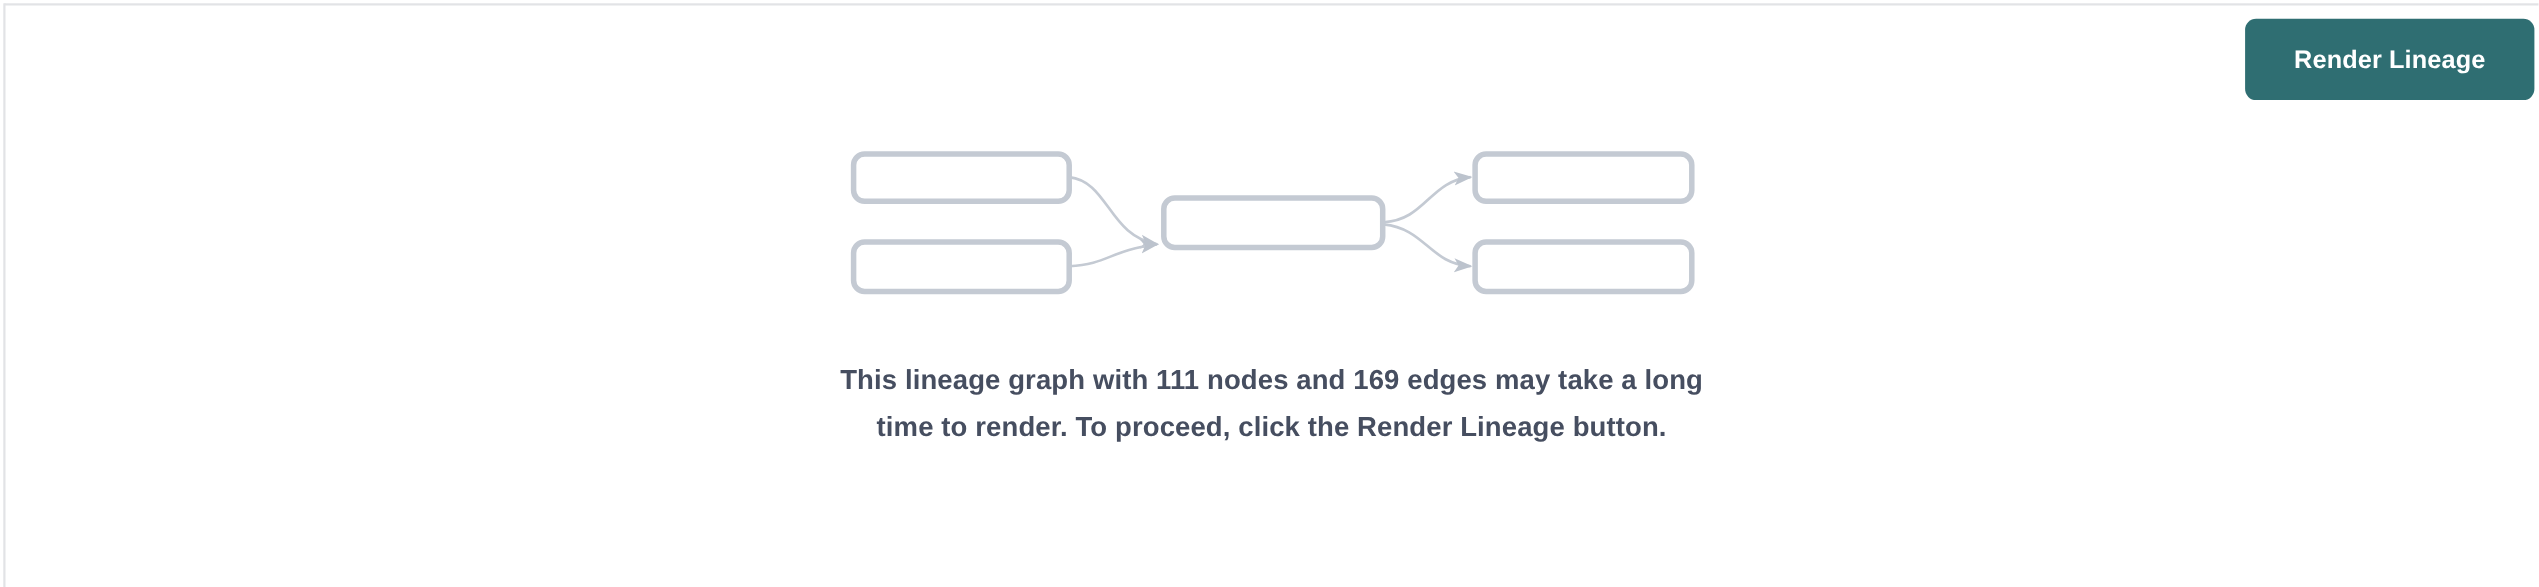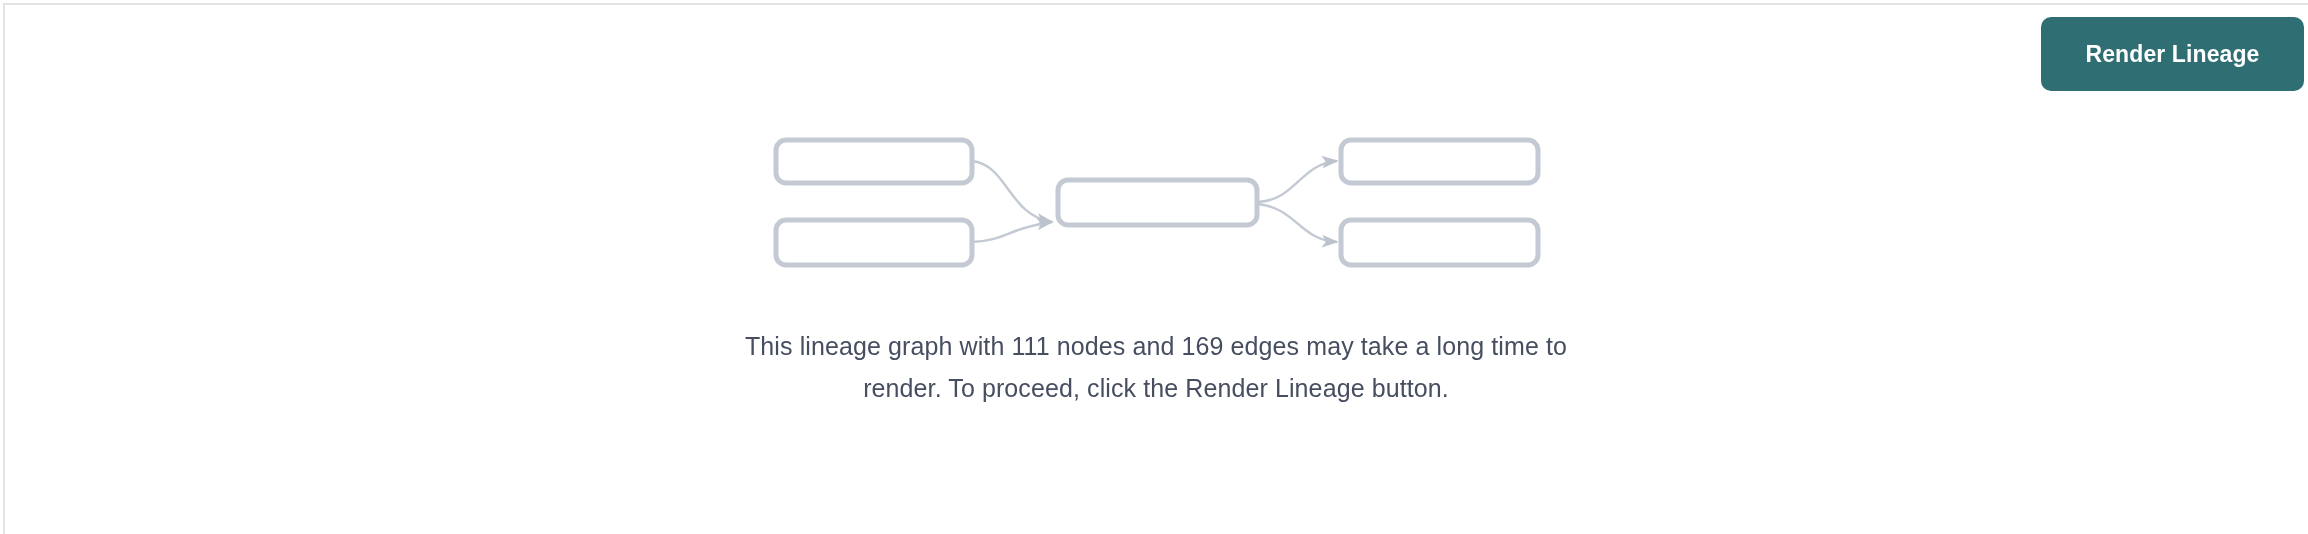--- a/index.html
+++ b/index.html
@@ -92,21 +92,21 @@
   
   .message {
     position: absolute;
     left: 736px;
     top: 325px;
     width: 840px;
     text-align: center;
     color: #464e60;
     font-family: "Liberation Sans", sans-serif;
     font-size: 25px;
-    font-weight: normal;
+    font-weight: bold;
     line-height: 42px;
     letter-spacing: 0.1px;
   }
 </style>
 </head>
 <body>
 
 <div class="screen">
 
   <div class="edge-top"></div>

